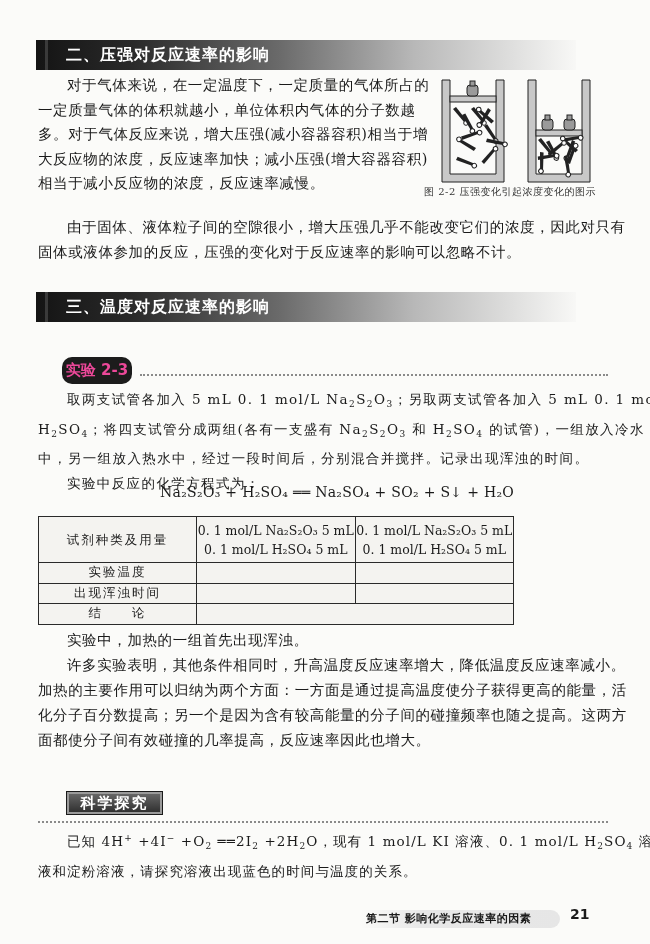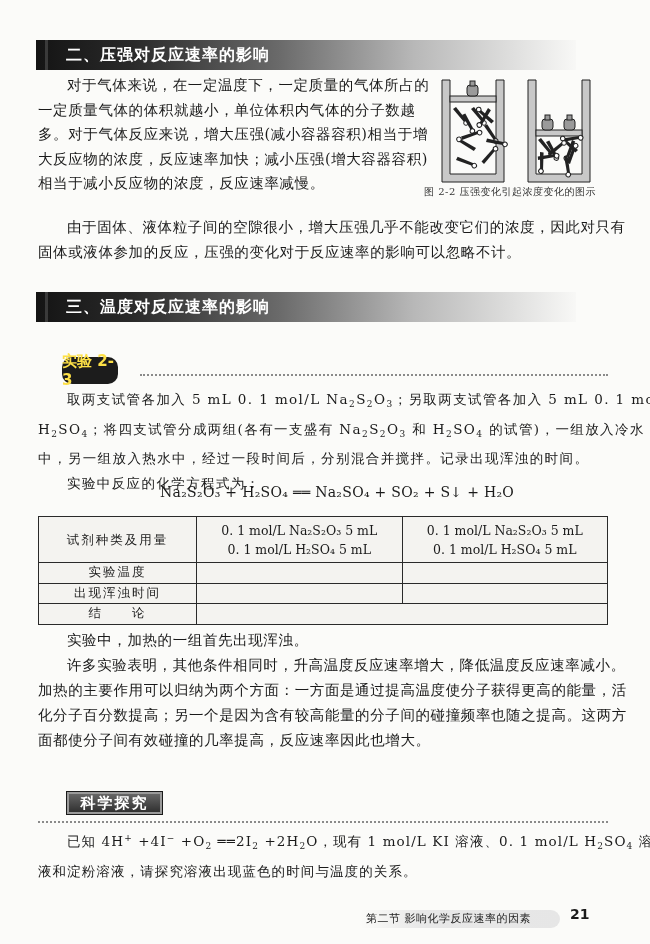--- a/index.html
+++ b/index.html
@@ -14,47 +14,47 @@
     font-weight:bold; font-size:16px; letter-spacing:1px; }
 
   .para { position:absolute; left:38px; font-size:14.5px; line-height:24.5px; letter-spacing:0.6px; text-align:justify; }
   .para .line { display:block; white-space:nowrap; }
   .indent { padding-left:29px; }
 
   .figure { position:absolute; left:438px; top:78px; width:175px; }
   .figure svg { display:block; }
   .fig-caption { position:absolute; left:424px; top:185px; font-size:10px; color:#333; white-space:nowrap; letter-spacing:0.5px; }
 
-  .exp-badge { position:absolute; left:62px; top:357px; height:27px; width:56px; background:#1c1c1c; border-radius:10px;
-    color:#fde047; font-family:"DejaVu Sans","Liberation Sans",sans-serif; font-weight:bold; font-size:15px;
+  .exp-badge { position:absolute; left:62px; top:357px; height:27px; width:70px; background:#1c1c1c; border-radius:10px;
+    color:#ec4899; font-family:"DejaVu Sans","Liberation Sans",sans-serif; font-weight:bold; font-size:15px;
     display:flex; align-items:center; justify-content:center; }
   .dots { position:absolute; border-top:2px dotted #8a8a8a; height:0; }
 
   .exp-text { position:absolute; left:38px; font-size:13.5px; line-height:24.5px; letter-spacing:1.4px; }
   .exp-text .line { display:block; white-space:nowrap; }
   sub { font-size:9px; vertical-align:-3px; }
   sup { font-size:9px; vertical-align:5px; }
 
   .equation { position:absolute; left:160px; top:484px; font-size:14px; white-space:nowrap; letter-spacing:0.3px; }
 
-  table.exp { position:absolute; left:38px; top:516px; width:570px; border-collapse:collapse; font-size:12.5px; background:#f4f3f0;padding-left:44px; }
+  table.exp { position:absolute; left:38px; top:516px; width:476px; border-collapse:collapse; font-size:12.5px; background:#f4f3f0;padding-left:44px; }
   table.exp td { border:1px solid #2a2a2a; text-align:center; vertical-align:middle; }
   table.exp td.head { width:158px; letter-spacing:2px; font-size:12.5px; }
   table.exp tr.r0 td { height:46px; line-height:19px; }
   table.exp tr.r1 td, table.exp tr.r2 td, table.exp tr.r3 td { height:20.5px; }
   table.exp { border:1.5px solid #1a1a1a; }
 
   .sci-badge { position:absolute; left:66px; top:791px; width:97px; height:24px; background:linear-gradient(#6b6b6b,#2b2b2b);
     border:1px solid #1a1a1a; box-shadow:inset 0 0 0 2px #9a9a9a; color:#fff;
     font-family:"DejaVu Sans","Liberation Sans",sans-serif; font-weight:bold; font-size:15px; letter-spacing:2px;
     display:flex; align-items:center; justify-content:center; }
 
   .footer { position:absolute; left:360px; top:910px; height:18px; width:200px;
     background:linear-gradient(90deg,rgba(230,230,230,0) 0%,#e8e8e8 30%,#e6e6e6 100%); border-radius:0 9px 9px 0; }
-  .footer-text { position:absolute; left:366px; top:911px; font-family:"DejaVu Sans","Liberation Sans",sans-serif; font-weight:normal; font-size:11px; white-space:nowrap; letter-spacing:0.5px; }
+  .footer-text { position:absolute; left:366px; top:911px; font-family:"DejaVu Sans","Liberation Sans",sans-serif; font-weight:bold; font-size:11px; white-space:nowrap; letter-spacing:0.5px; }
   .page-num { position:absolute; left:570px; top:906px; font-family:"DejaVu Sans","Liberation Sans",sans-serif; font-weight:bold; font-size:14px; }
 </style>
 </head>
 <body>
 
 <div class="sec-banner" style="top:40px;">
   <div class="bar"></div>
   <span class="title">二、压强对反应速率的影响</span>
 </div>
 

